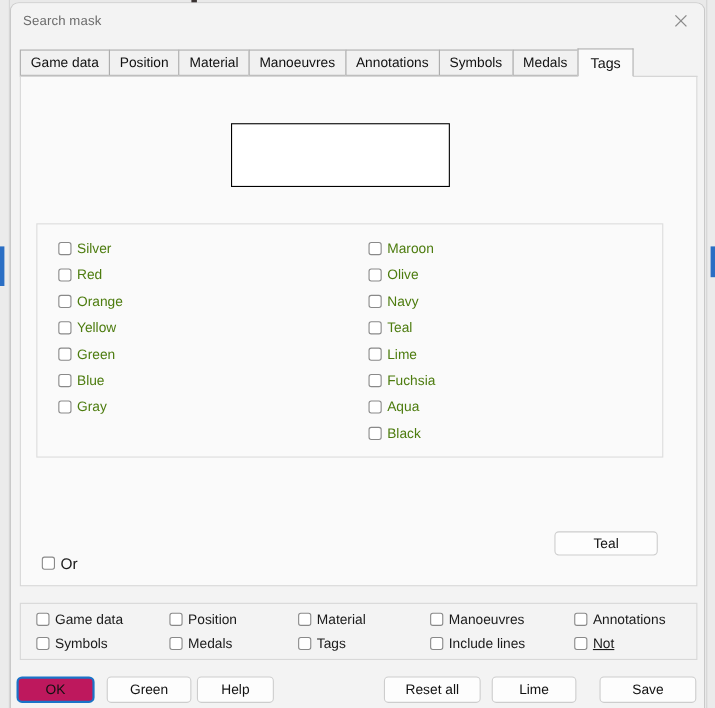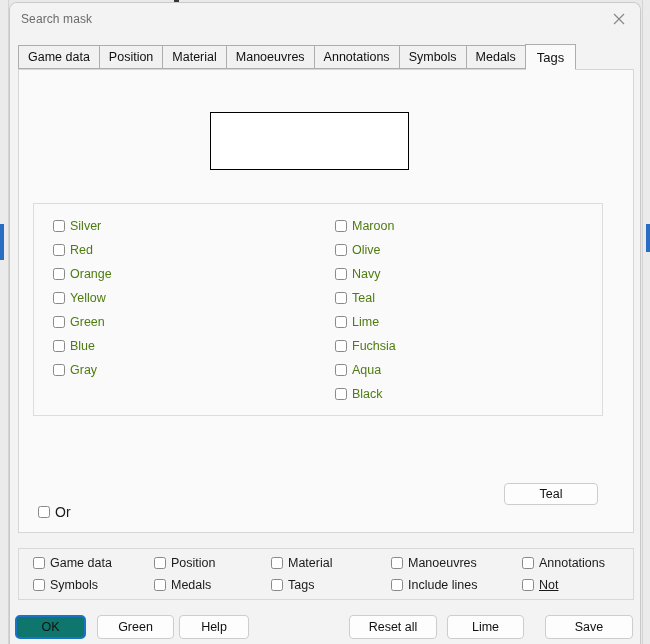--- a/index.html
+++ b/index.html
@@ -245,21 +245,21 @@
     position: absolute;
     left: 0; top: 608px;
     width: 632px;
     height: 34px;
   }
   .buttonbar .btn { position: absolute; top: 4px; height: 24px; }
   .btn-ok {
     left: 5px; width: 71px;
     border: 2px solid #1a73c8;
     border-radius: 5px;
-    background: #0f766e;
+    background: #be185d;
   }
   .btn-cancel { left: 87px; width: 77px; }
   .btn-help   { left: 169px; width: 70px; }
   .btn-resetall { left: 339px; width: 88px; }
   .btn-load   { left: 437px; width: 77px; }
   .btn-save   { left: 535px; width: 88px; }
 </style>
 </head>
 <body>
 

